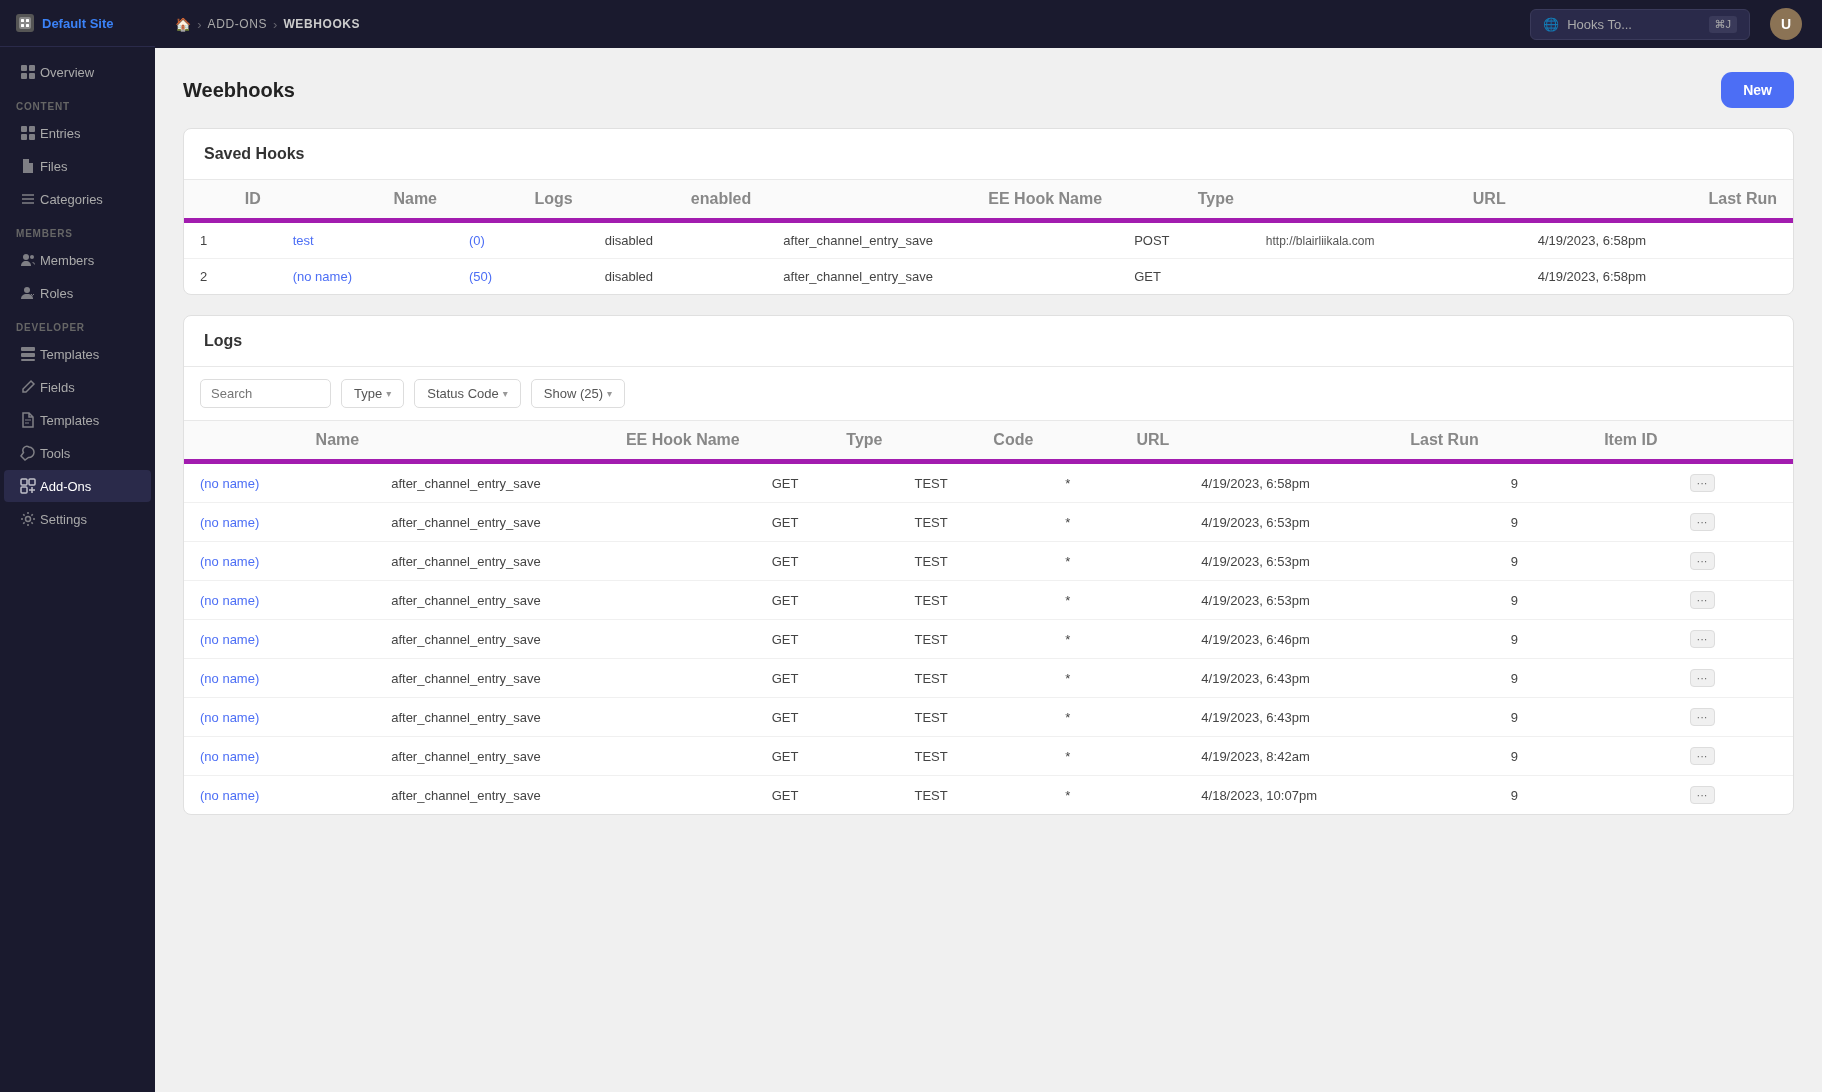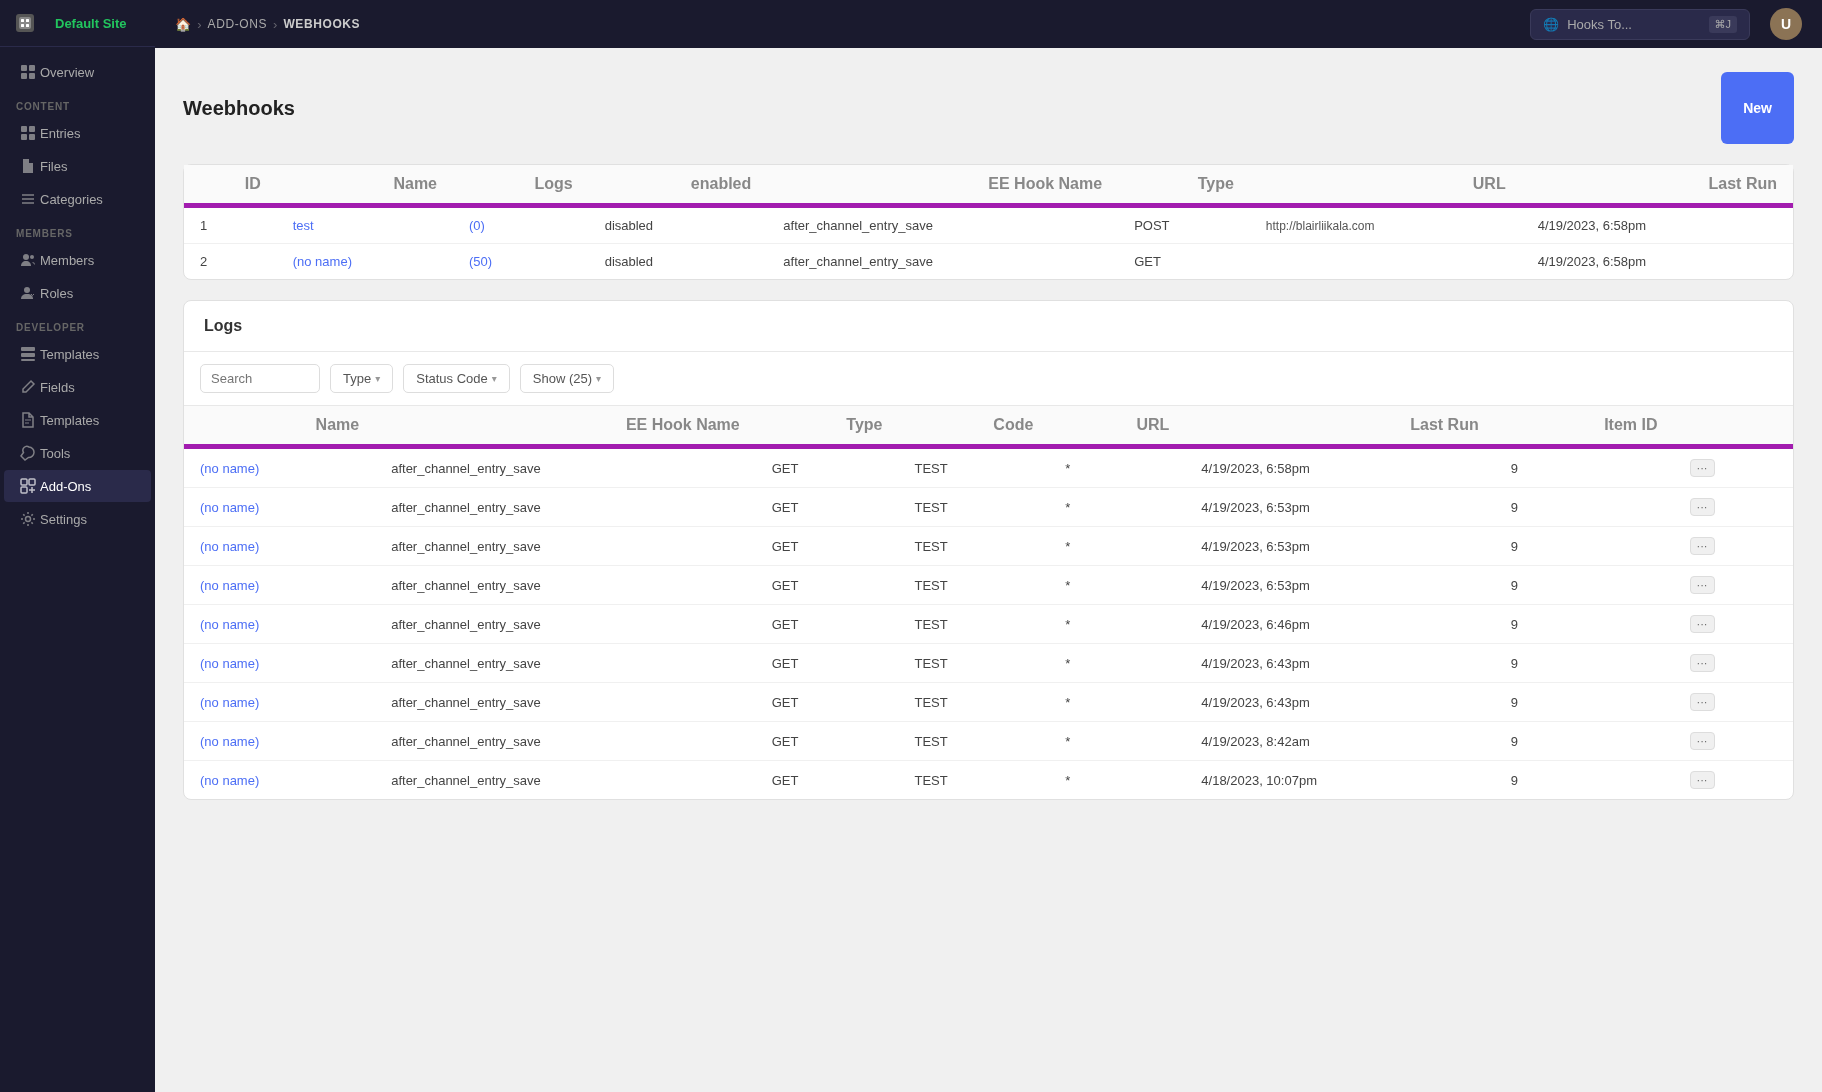--- a/index.html
+++ b/index.html
@@ -1,20 +1,20 @@
 <!DOCTYPE html>
 <html><head>
   <meta charset="utf-8">
   <style>
     * { box-sizing: border-box; margin: 0; padding: 0; }
     body { font-family: -apple-system, BlinkMacSystemFont, 'Segoe UI', sans-serif; background: #f5f5f5; display: flex; height: 100vh; overflow: hidden; font-size: 14px; }
 
     
     .sidebar { width: 155px; background: #1a1a2e; color: #ccc; display: flex; flex-direction: column; height: 100vh; flex-shrink: 0; }
-    .sidebar-logo { padding: 14px 16px; color: #22c55e; font-size: 13px; font-weight: 600; border-bottom: 1px solid #2a2a4a; display: flex; align-items: center; gap: 21px; }
+    .sidebar-logo { padding: 14px 16px; color: #3b82f6; font-size: 13px; font-weight: 600; border-bottom: 1px solid #2a2a4a; display: flex; align-items: center; gap: 8px; }
     .sidebar-logo-icon { width: 18px; height: 18px; background: #555; border-radius: 3px; display: flex; align-items: center; justify-content: center; font-size: 10px; color: #fff; }
     .sidebar-nav { flex: 1; overflow-y: auto; padding: 8px 0; }
     .sidebar-item { display: flex; align-items: center; gap: 4px; padding: 8px 16px; cursor: pointer; color: #aaa; font-size: 13px; border-radius: 4px; margin: 1px 4px; }
     .sidebar-item.active { background: #2a2a4a; color: #fff; }
     .sidebar-section-label { padding: 12px 16px 4px; font-size: 10px; font-weight: 700; color: #666; letter-spacing: 0.08em; text-transform: uppercase; }
     .sidebar-icon { width: 16px; height: 16px; opacity: 0.7; flex-shrink: 0; }
 
     
     .main { flex: 1; display: flex; flex-direction: column; overflow: hidden; background: #f0f0f0; }
 
@@ -26,38 +26,38 @@
     .topbar-spacer { flex: 1; }
     .jump-to { background: #2a2a4a; border: 1px solid #3a3a5a; border-radius: 6px; padding: 6px 12px; color: #aaa; font-size: 13px; display: flex; align-items: center; gap: 8px; cursor: pointer; width: 220px; }
     .jump-to-icon { opacity: 0.6; }
     .jump-shortcut { margin-left: auto; font-size: 11px; background: #3a3a5a; padding: 2px 6px; border-radius: 3px; }
     .avatar { width: 32px; height: 32px; border-radius: 50%; background: #8b7355; display: flex; align-items: center; justify-content: center; color: #fff; font-weight: 600; font-size: 14px; margin-left: 12px; cursor: pointer; }
 
     
     .page { flex: 1; overflow-y: auto; padding: 24px 28px; }
     .page-header { display: flex; align-items: center; justify-content: space-between; margin-bottom: 20px; }
     .page-title { font-size: 20px; font-weight: 700; color: #222; }
-    .btn-new { background: #4c6ef5; color: #fff; border: none; border-radius: 6px; padding: 28px 22px; font-size: 14px; font-weight: 600; cursor: pointer; }
+    .btn-new { background: #4c6ef5; color: #fff; border: none; border-radius: 11px; padding: 10px 22px; font-size: 14px; font-weight: 600; cursor: pointer; }
 
     
     .card { background: #fff; border-radius: 8px; border: 1px solid #e0e0e0; margin-bottom: 20px; }
     .card-header { padding: 16px 20px; border-bottom: 1px solid #e8e8e8; }
     .card-title { font-size: 16px; font-weight: 600; color: #333; }
 
     
     table { width: 100%; border-collapse: collapse; }
     th { text-align: right; padding: 10px 16px; font-size: 16px; font-weight: 600; color: #888; border-bottom: 5px solid #a21caf; background: #fafafa; }
     td { padding: 10px 16px; font-size: 13px; color: #444; border-bottom: 1px solid #f0f0f0; }
     tr:last-child td { border-bottom: none; }
     .link { color: #4c6ef5; cursor: pointer; text-decoration: none; }
     .logs-badge { color: #4c6ef5; cursor: pointer; }
 
     
     .filters { display: flex; align-items: center; gap: 10px; padding: 12px 16px; border-bottom: 1px solid #e8e8e8; }
-    .filter-input { border: 1px solid #ddd; border-radius: 5px; padding: 6px 10px; font-size: 13px; color: #555; width: 120px; }
+    .filter-input { border: 1px solid #ddd; border-radius: 5px; padding: 6px 10px; font-size: 13px; color: #555; width: 131px; }
     .filter-btn { border: 1px solid #ddd; border-radius: 5px; padding: 6px 12px; font-size: 13px; color: #555; background: #fff; cursor: pointer; display: flex; align-items: center; gap: 4px; }
     .chevron { font-size: 10px; opacity: 0.6; }
 
     
     .row-action { background: #f0f0f0; border: 1px solid #ddd; border-radius: 4px; padding: 2px 6px; cursor: pointer; font-size: 11px; color: #666; }
 
     .url-cell { color: #555; font-size: 12px; max-width: 200px; overflow: hidden; text-overflow: ellipsis; white-space: nowrap; }
   </style>
 </head>
 <body>
@@ -194,20 +194,23 @@
     <div class="avatar">U</div>
   </div>
 
   <div class="page">
     <div class="page-header">
       <h1 class="page-title">Weebhooks</h1>
       <button class="btn-new">New</button>
     </div>
 
     <div class="card">
+      <div class="card-header">
+        <span class="card-title">Saved Hooks</span>
+      </div>
       <table>
         <thead>
           <tr>
             <th>ID</th>
             <th>Name</th>
             <th>Logs</th>
             <th>enabled</th>
             <th>EE Hook Name</th>
             <th>Type</th>
             <th>URL</th>

